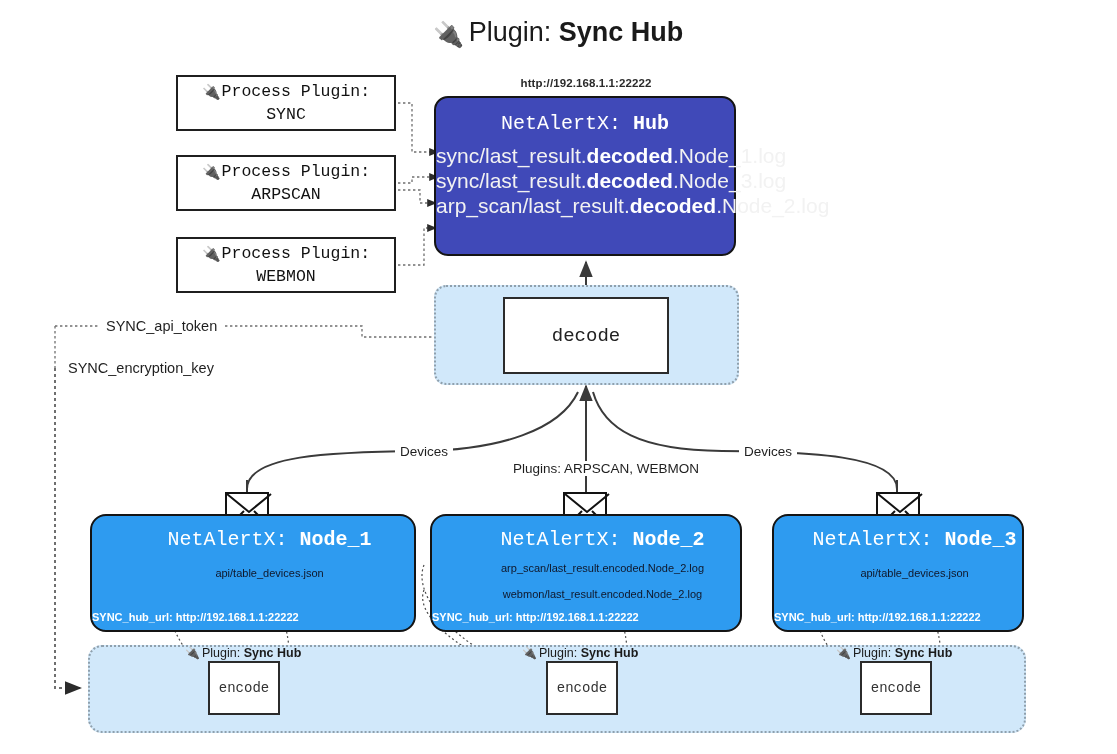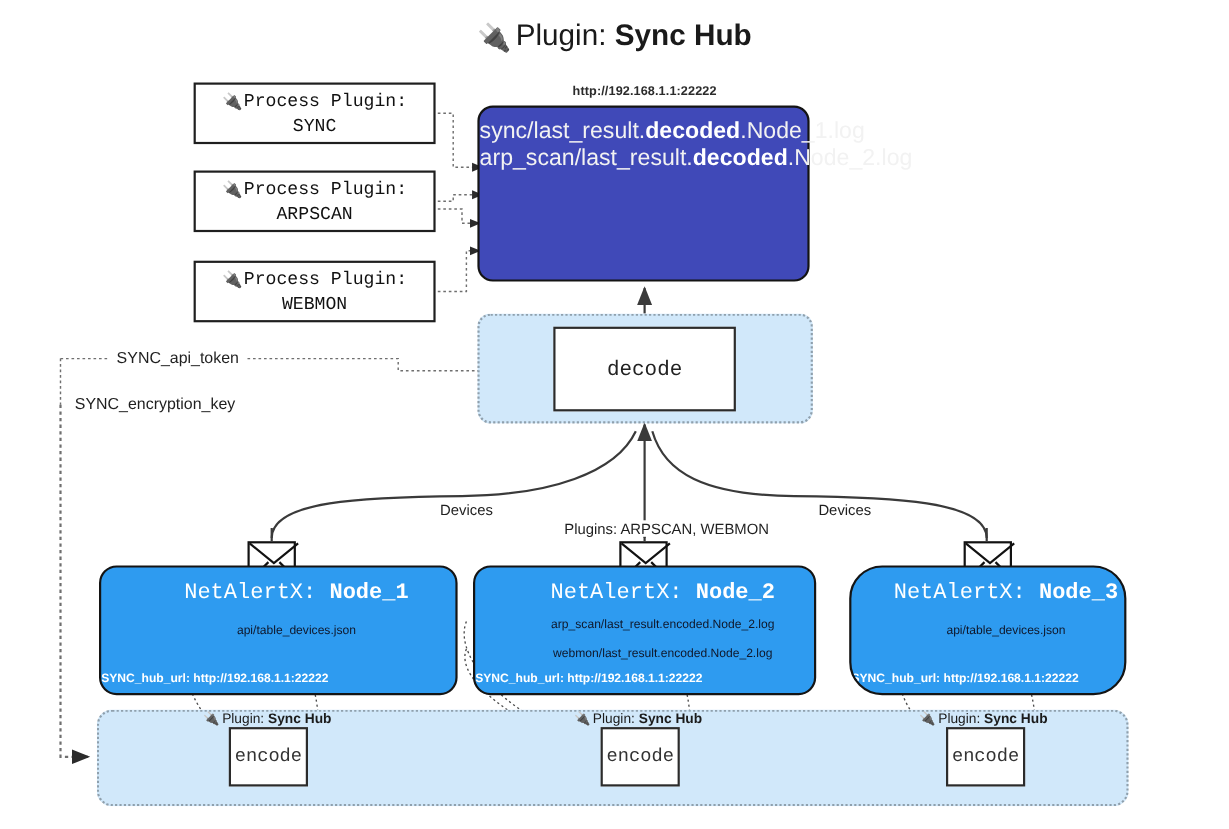--- a/index.html
+++ b/index.html
@@ -87,21 +87,21 @@
   .paramlabel {
     position:absolute; background:#ffffff; padding:0 6px;
     font-size:14.5px; color:#1f1f1f; white-space:nowrap;
   }
   #lbl-api { left:100px; top:318px; }
   #lbl-enc { left:62px; top:360px; }
 
   
   .edgelabel {
     position:absolute; background:#ffffff; padding:0 5px;
-    font-size:13.5px; color:#1f1f1f; white-space:nowrap;margin-top:12px;
+    font-size:13.5px; color:#1f1f1f; white-space:nowrap;
   }
   #lbl-dev-left { left:395px; top:444px; }
   #lbl-dev-right { left:739px; top:444px; }
   #lbl-plugins { left:508px; top:461px; }
 
   
   .node {
     position:absolute;
     background:#2e9bf0;
     border:2.5px solid #141414;
@@ -119,21 +119,21 @@
     font-size:11px; text-align:center; line-height:26px;
     color:#0f172a; white-space:nowrap;
   }
   .node .node-foot {
     position:absolute; left:0; right:16px; bottom:7px;
     text-align:left; font-size:11px; font-weight:bold;
     color:#ffffff; white-space:nowrap;
   }
   #node1 { left:90px;  top:514px; width:326px; height:118px; }
   #node2 { left:430px; top:514px; width:312px; height:118px; }
-  #node3 { left:772px; top:514px; width:252px; height:118px;border-radius:30px; }
+  #node3 { left:772px; top:514px; width:252px; height:118px; }
   #node1 .node-lines, #node3 .node-lines { margin-top:9px; }
   #node2 .node-lines { margin-top:4px; }
 
   
   .envelope {
     position:absolute; width:44px; height:34px;
     background:#ffffff; border:2px solid #121212;
   }
   .envelope svg { position:absolute; left:-2px; top:-2px; }
   #env1 { left:225px; top:492px; }
@@ -154,21 +154,21 @@
   .plugin-tag .plug { font-family:"DejaVu Sans", sans-serif; font-size:12px; margin-right:2px; }
   .plugin-tag b { font-weight:bold; }
   #tag1 { left:185px; top:646px; }
   #tag2 { left:522px; top:646px; }
   #tag3 { left:836px; top:646px; }
 
   .encode-box {
     position:absolute; width:72px; height:54px;
     background:#ffffff; border:2px solid #2b2b2b;
     display:flex; align-items:center; justify-content:center;
-    font-family:"Liberation Mono", monospace; font-size:17px; color:#333;
+    font-family:"Liberation Mono", monospace; font-size:14px; color:#333;
   }
   #enc1 { left:208px; top:661px; }
   #enc2 { left:546px; top:661px; }
   #enc3 { left:860px; top:661px; }
 </style>
 </head>
 <body>
 
 <div id="stage">
 
@@ -247,22 +247,26 @@
     <div class="l1">
       <span class="plug">🔌</span>
       <span>Process Plugin:</span>
     </div>
     <div class="l2">WEBMON</div>
   </div>
 
   <div id="hub-url">http://192.168.1.1:22222</div>
 
   <div id="hub">
+    <div class="hub-title">
+      <span>NetAlertX: </span><b>Hub</b>
+    </div>
     <div class="logs">
       <div class="logline"><span>sync/last_result.</span><b>decoded</b><span>.Node_1.log</span></div>
+      <div class="logline"><span>sync/last_result.</span><b>decoded</b><span>.Node_3.log</span></div>
       <div class="logline"><span>arp_scan/last_result.</span><b>decoded</b><span>.Node_2.log</span></div>
     </div>
   </div>
 
   <div id="decode-zone"></div>
   <div id="decode-box">decode</div>
 
   <div class="paramlabel" id="lbl-api">SYNC_api_token</div>
   <div class="paramlabel" id="lbl-enc">SYNC_encryption_key</div>
 

